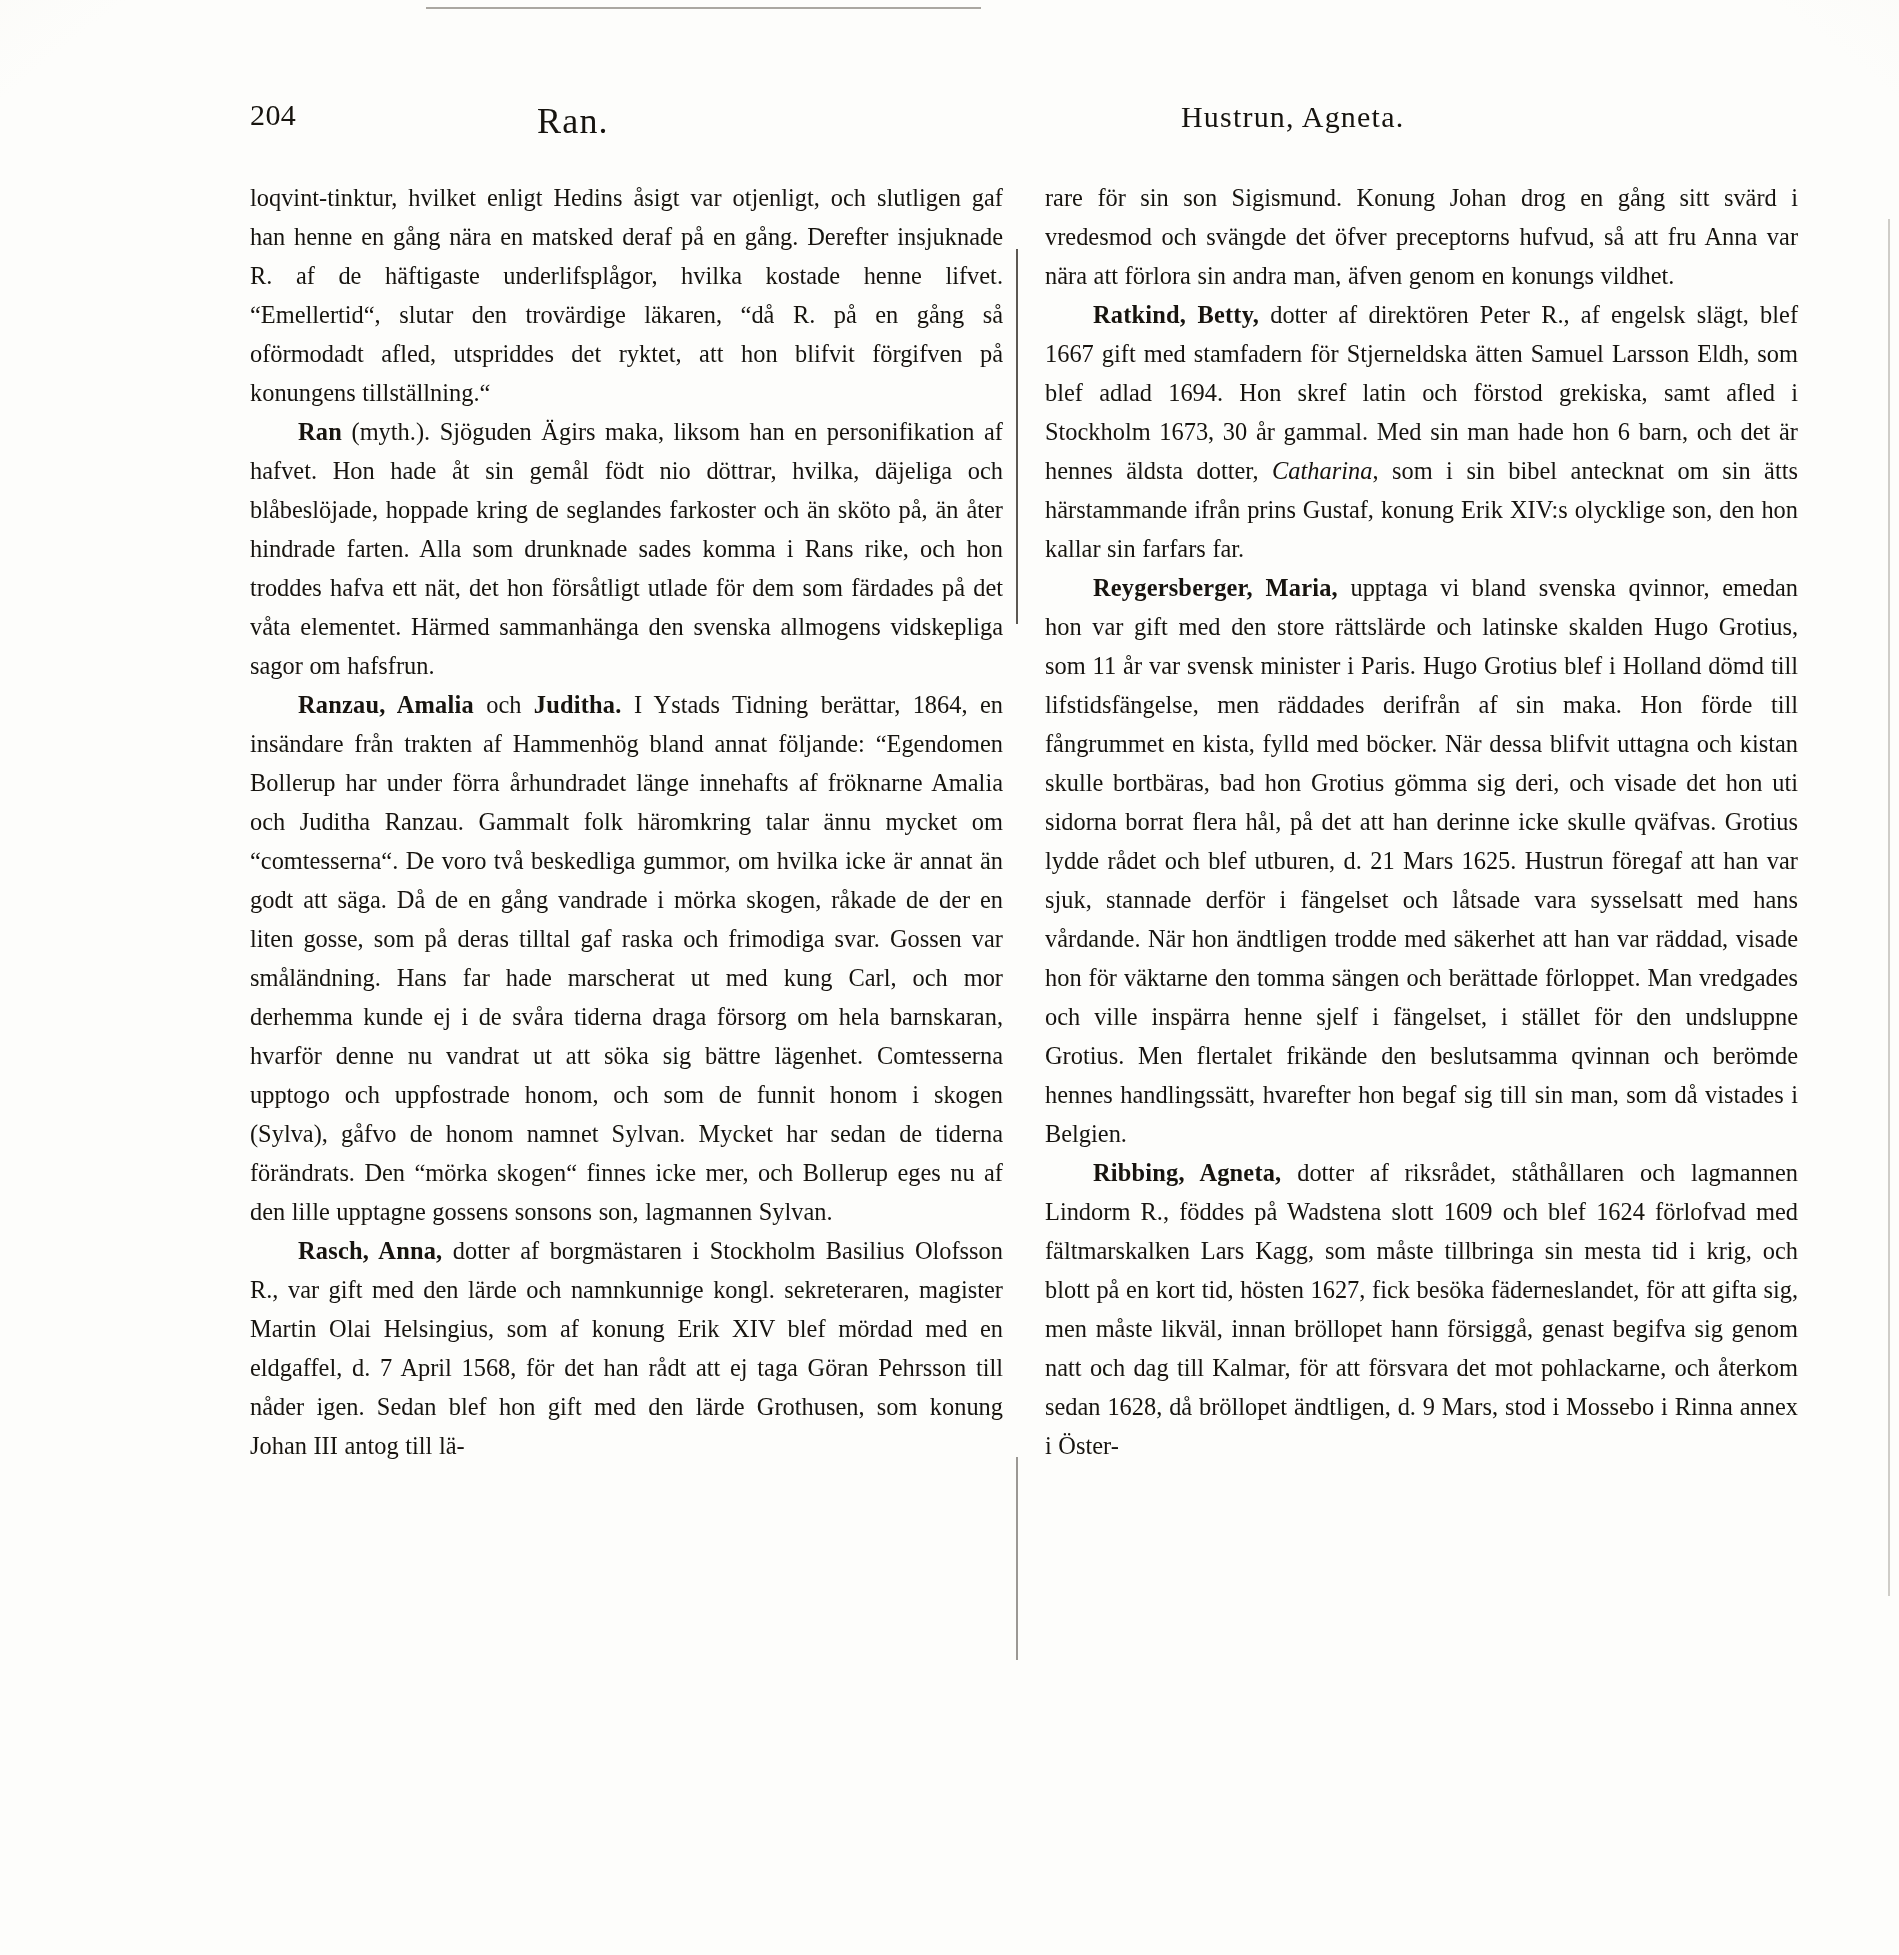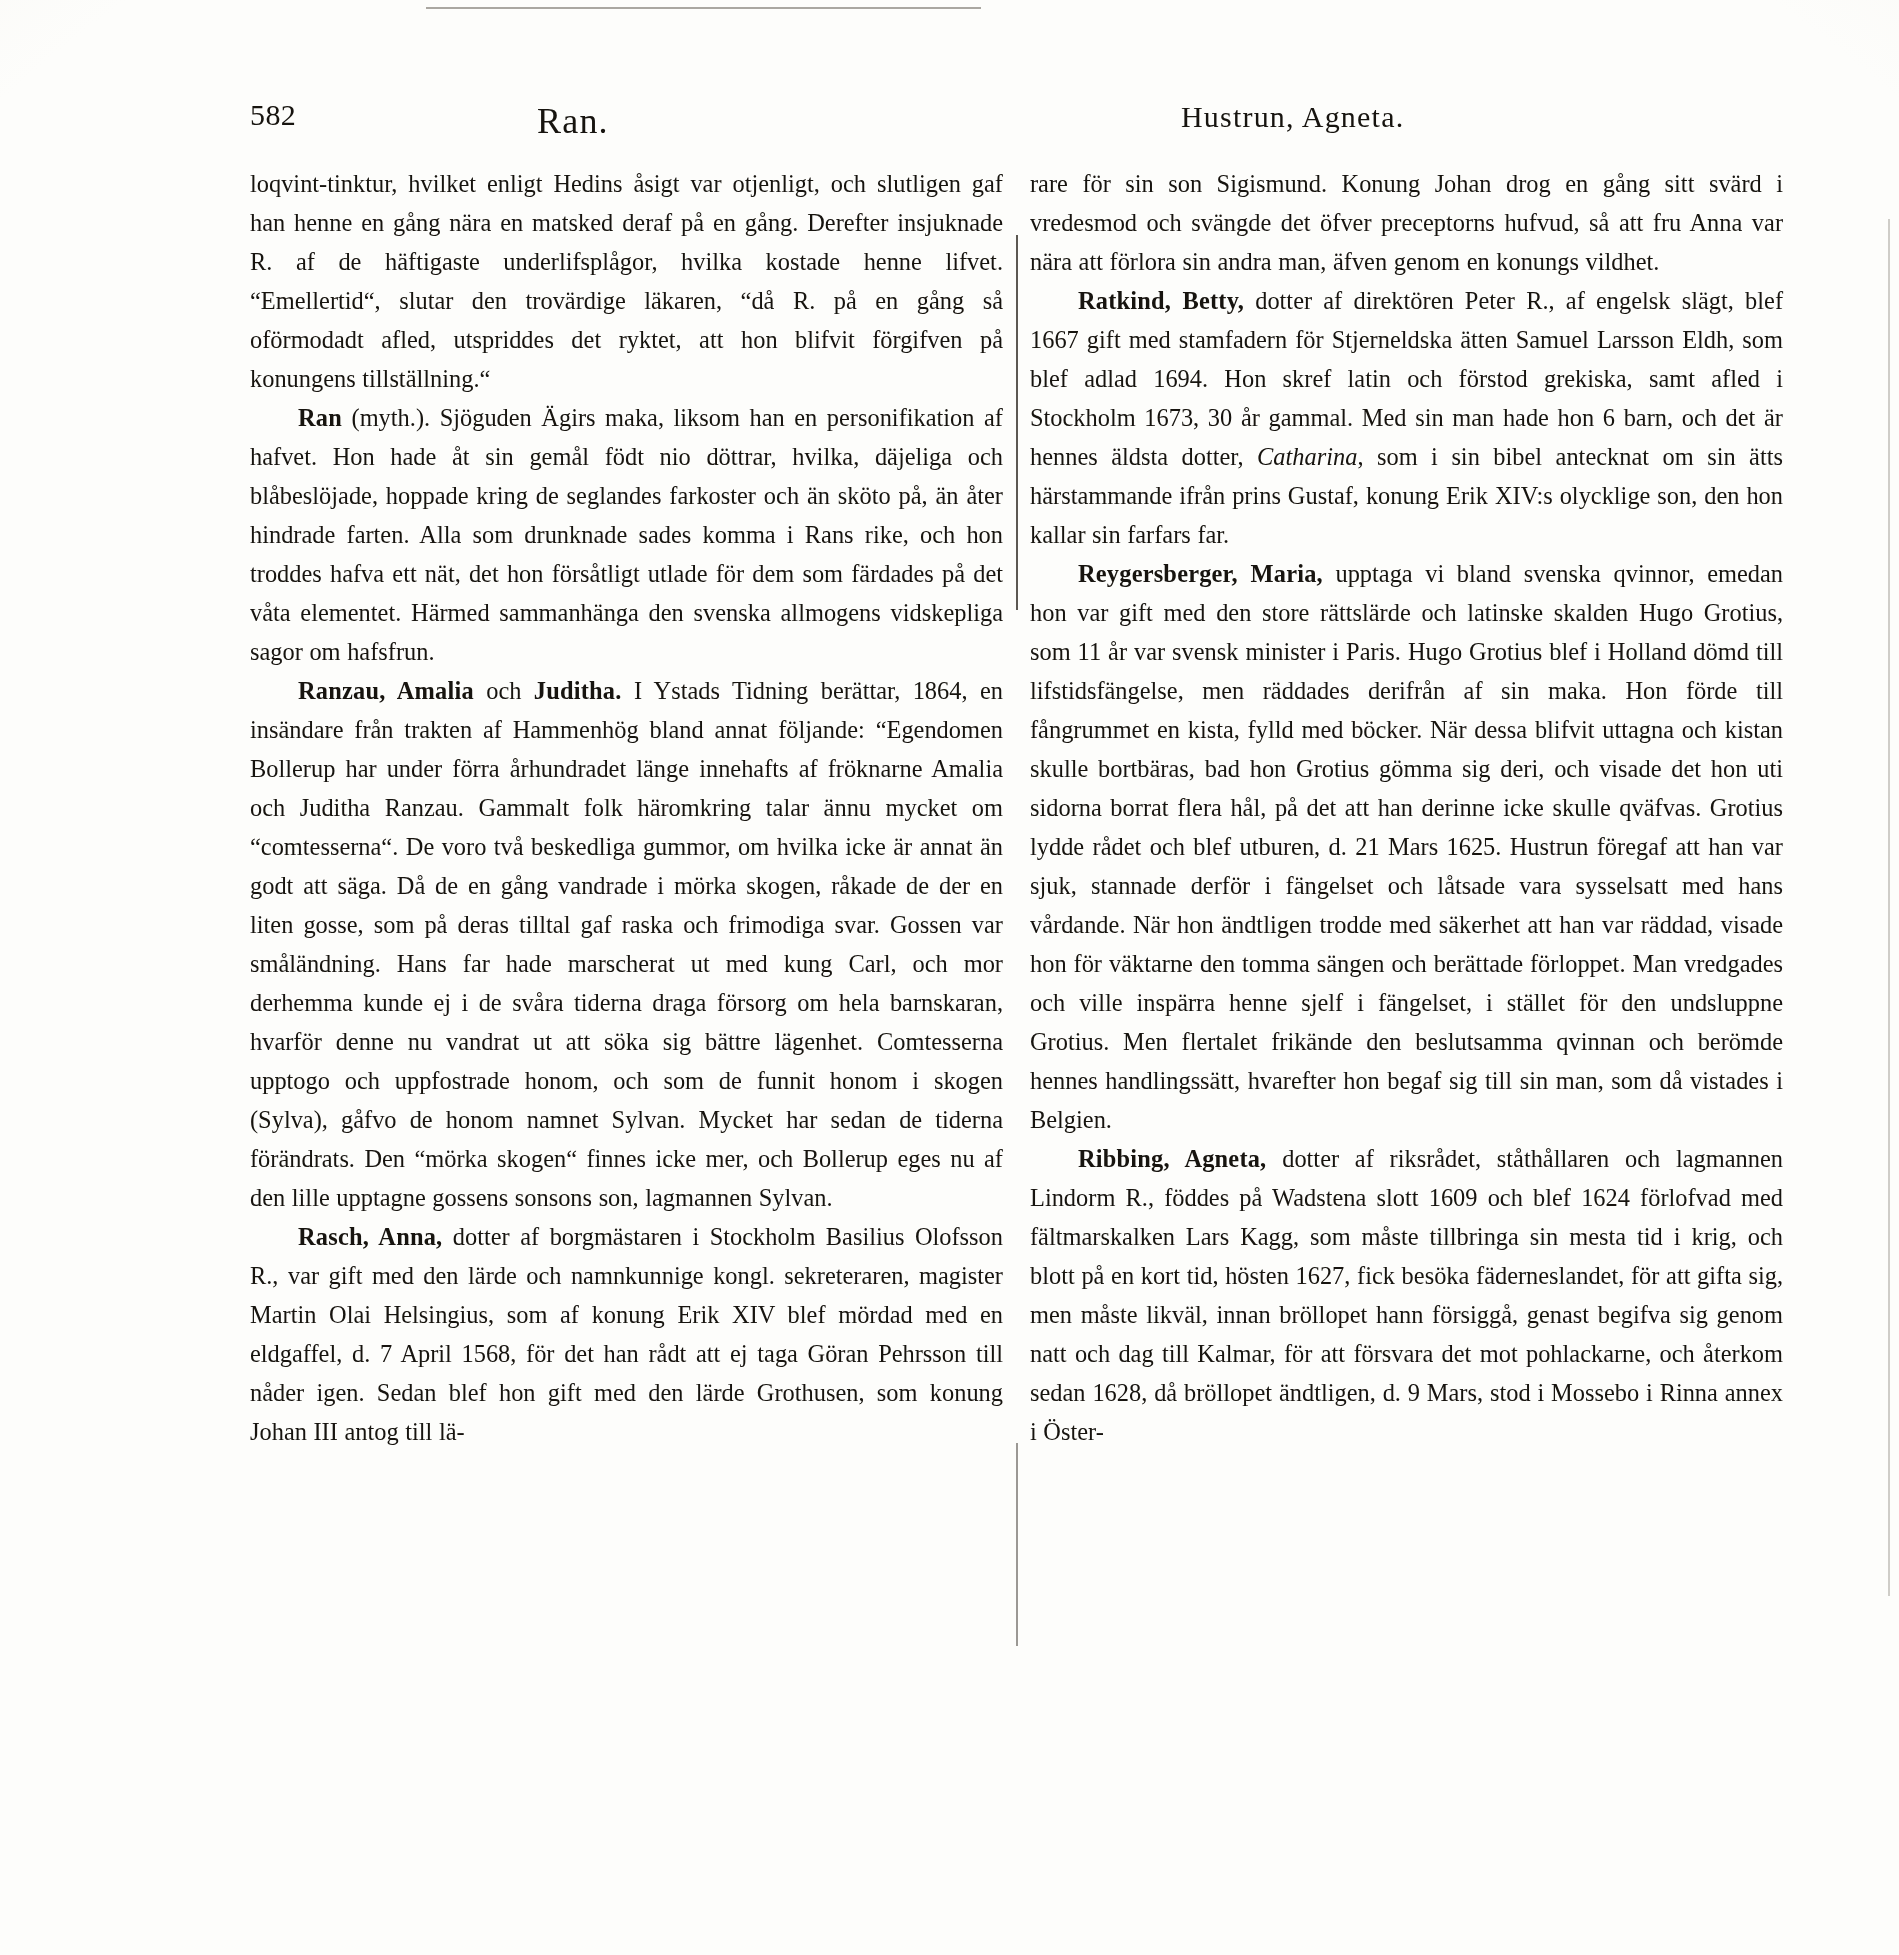--- a/index.html
+++ b/index.html
@@ -88,22 +88,22 @@
     top: 1.6px;
     font-size: 30px;
     letter-spacing: 1.2px;
     white-space: nowrap;
   }
 
   
   #columns {
     position: relative;
     display: flex;
-    gap: 27px;
-    margin-top: 7px;
+    gap: 42px;
+    margin-top: 21px;
   }
 
   .column {
     width: 753px;
   }
 
   
   #gutter-rule-a,
   #gutter-rule-b {
     position: absolute;
@@ -149,21 +149,21 @@
 
 <div id="page">
 
   <div id="paper-texture"></div>
   <div id="plate-mark-top"></div>
   <div id="plate-mark-right"></div>
 
   <div id="content">
 
     <div id="running-head">
-      <span class="rh-folio">582</span>
+      <span class="rh-folio">204</span>
       <span class="rh-verso">Ran.</span>
       <span class="rh-recto">Hustrun, Agneta.</span>
     </div>
 
     <div id="columns">
 
       <div id="gutter-rule-a"></div>
       <div id="gutter-rule-b"></div>
 
       <div class="column" id="column-left">

